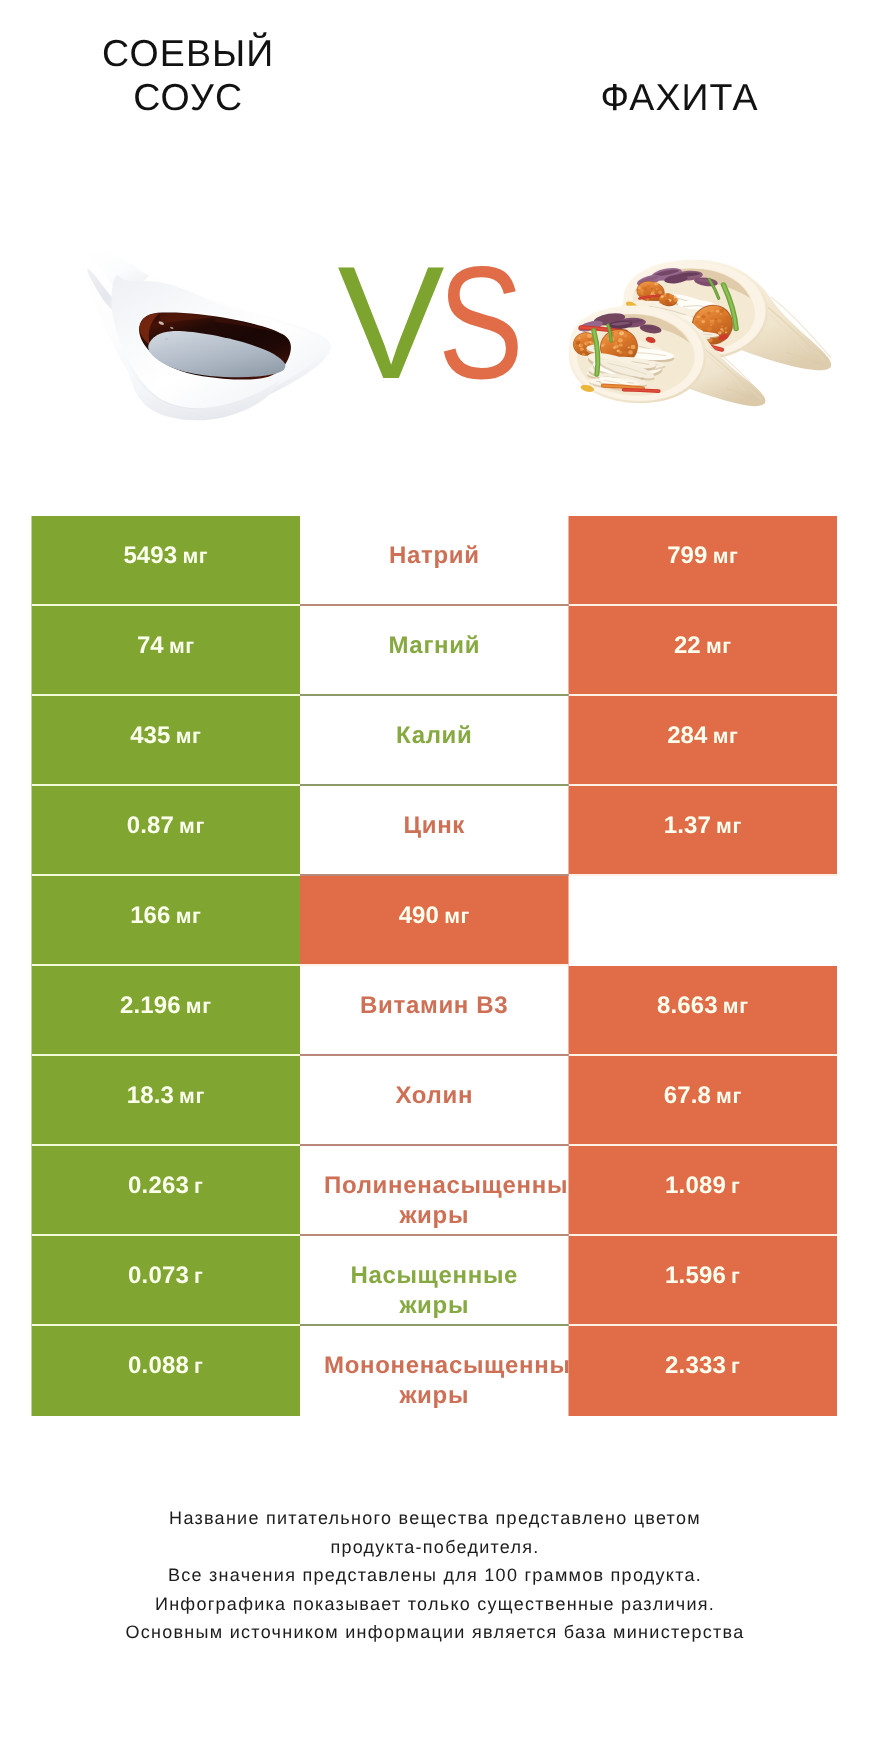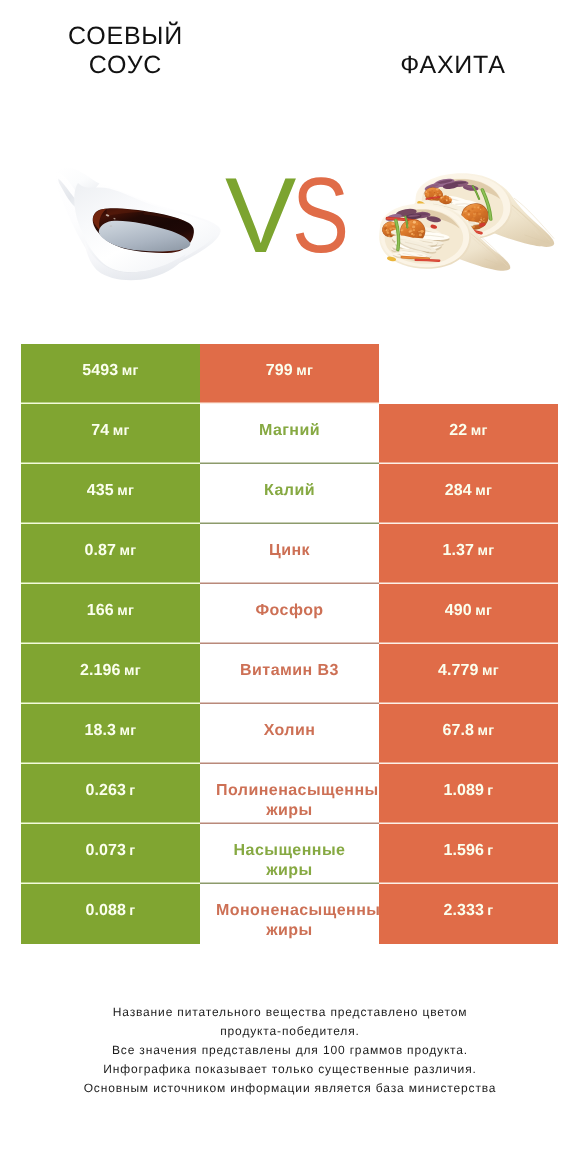--- a/index.html
+++ b/index.html
@@ -615,20 +615,23 @@
   <div class="vs"><span class="v">V</span><span class="s">S</span></div>
 
   <div class="table">
       <div class="row">
         <div class="cell cleft">
           <span class="val">
             <span class="n">5493</span>
             <span class="u">мг</span>
           </span>
         </div>
+        <div class="cell cmid win-right">
+          <span class="lbl">Натрий</span>
+        </div>
         <div class="cell cright">
           <span class="val">
             <span class="n">799</span>
             <span class="u">мг</span>
           </span>
         </div>
       </div>
       <div class="row">
         <div class="cell cleft">
           <span class="val">
@@ -680,43 +683,40 @@
           </span>
         </div>
       </div>
       <div class="row">
         <div class="cell cleft">
           <span class="val">
             <span class="n">166</span>
             <span class="u">мг</span>
           </span>
         </div>
-        <div class="cell cmid win-right">
-          <span class="lbl">Фосфор</span>
-        </div>
         <div class="cell cright">
           <span class="val">
             <span class="n">490</span>
             <span class="u">мг</span>
           </span>
         </div>
       </div>
       <div class="row">
         <div class="cell cleft">
           <span class="val">
             <span class="n">2.196</span>
             <span class="u">мг</span>
           </span>
         </div>
         <div class="cell cmid win-right">
           <span class="lbl">Витамин B3</span>
         </div>
         <div class="cell cright">
           <span class="val">
-            <span class="n">4.779</span>
+            <span class="n">8.663</span>
             <span class="u">мг</span>
           </span>
         </div>
       </div>
       <div class="row">
         <div class="cell cleft">
           <span class="val">
             <span class="n">18.3</span>
             <span class="u">мг</span>
           </span>

